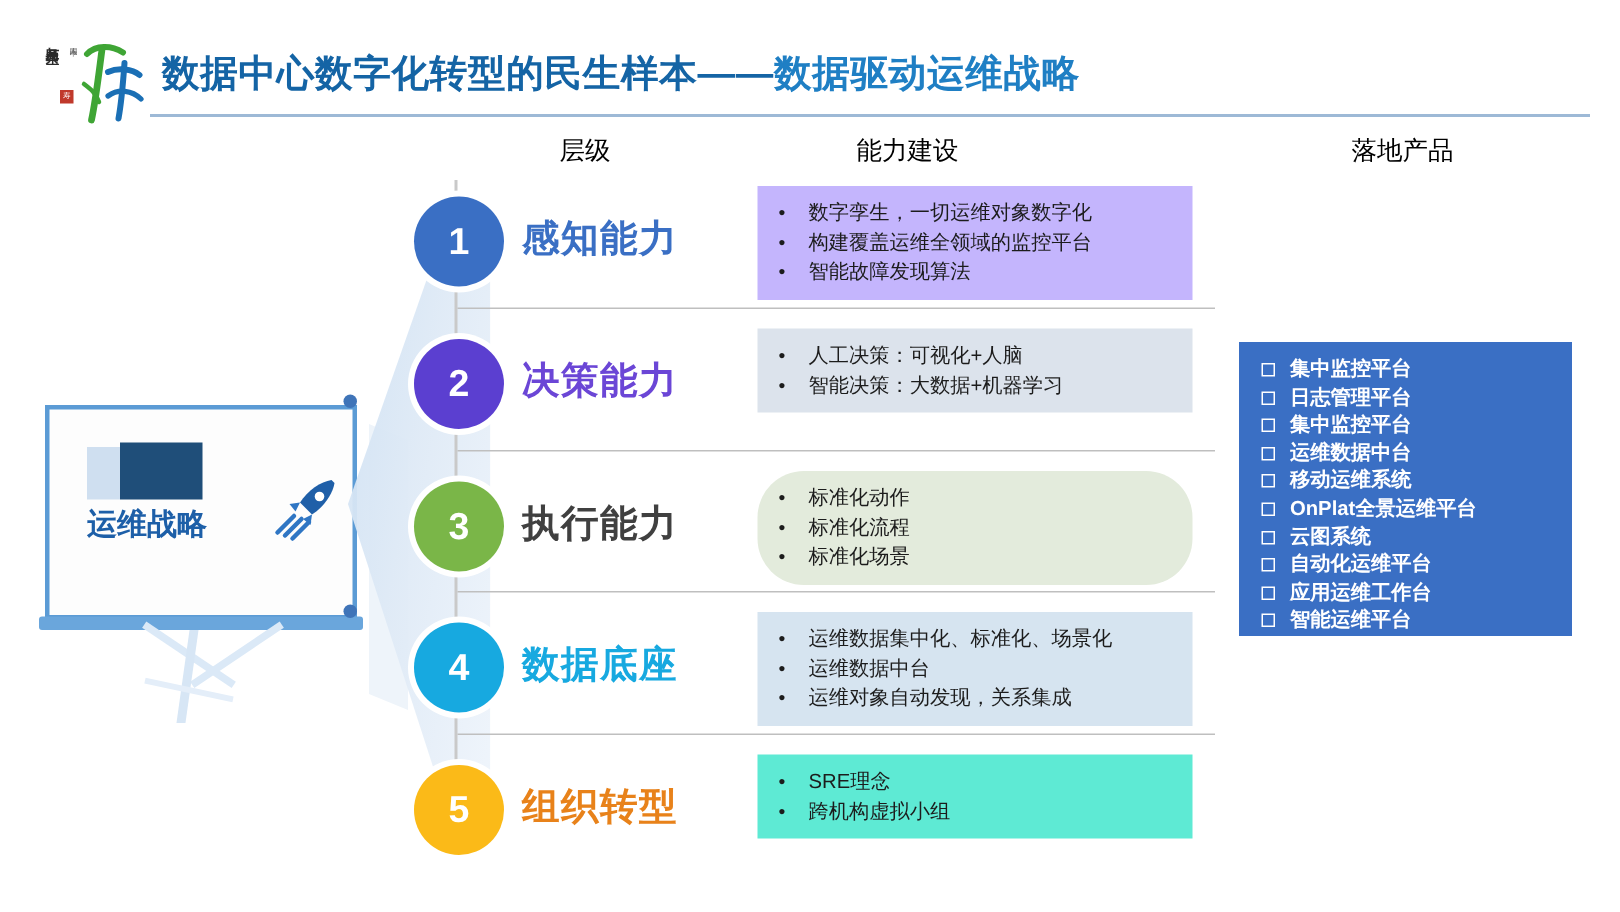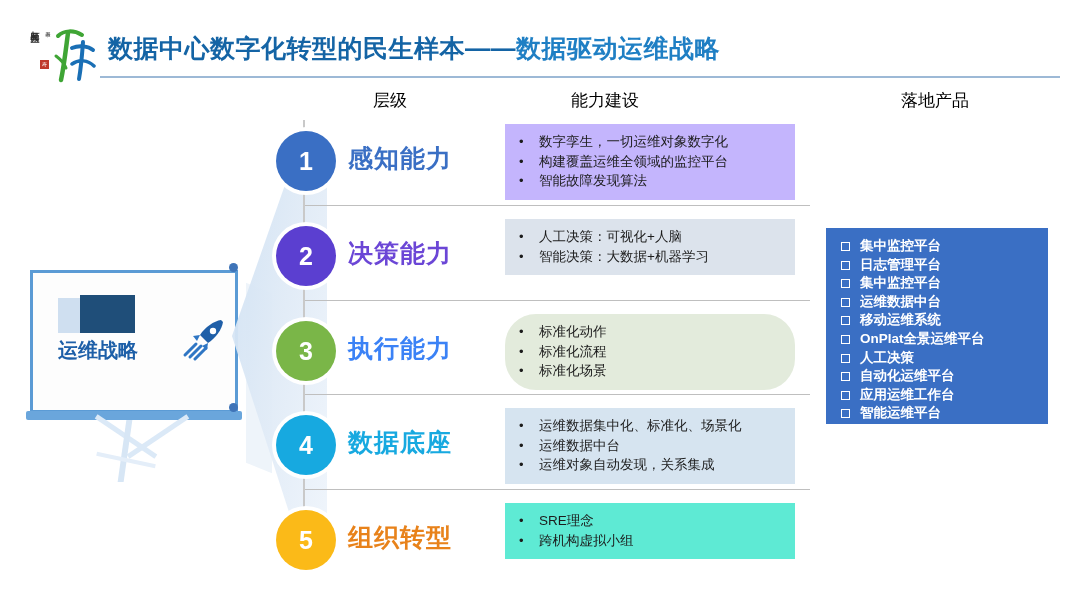--- a/index.html
+++ b/index.html
@@ -216,21 +216,21 @@
         <div class="rowlabel" style="color: rgb(107, 70, 214);">决策能力</div>
         <div class="bulletbox" style="background: rgb(220, 227, 236);">
           <ul>
             <li>人工决策：可视化+人脑</li>
             <li>智能决策：大数据+机器学习</li>
           </ul>
         </div>
       </div>
       <div class="row" style="top: 318px;">
         <div class="circle" style="background: rgb(122, 182, 72);">3</div>
-        <div class="rowlabel" style="color: #3b82f6;">执行能力</div>
+        <div class="rowlabel" style="color: #404040;">执行能力</div>
         <div class="bulletbox" style="background: rgb(227, 235, 220); border-radius: 31px;">
           <ul>
             <li>标准化动作</li>
             <li>标准化流程</li>
             <li>标准化场景</li>
           </ul>
         </div>
       </div>
       <div class="row" style="top: 412px;">
         <div class="circle" style="background: rgb(23, 169, 224);">4</div>
@@ -260,21 +260,21 @@
     </div>
 
   <div id="products" style="background: rgb(58, 111, 196);">
     <ul>
         <li>集中监控平台</li>
         <li>日志管理平台</li>
         <li>集中监控平台</li>
         <li>运维数据中台</li>
         <li>移动运维系统</li>
         <li>OnPlat全景运维平台</li>
-        <li>人工决策</li>
+        <li>云图系统</li>
         <li>自动化运维平台</li>
         <li>应用运维工作台</li>
         <li>智能运维平台</li>
       </ul>
   </div>
 
   <div id="footbar"></div>
 </div>
 
 </body></html>

